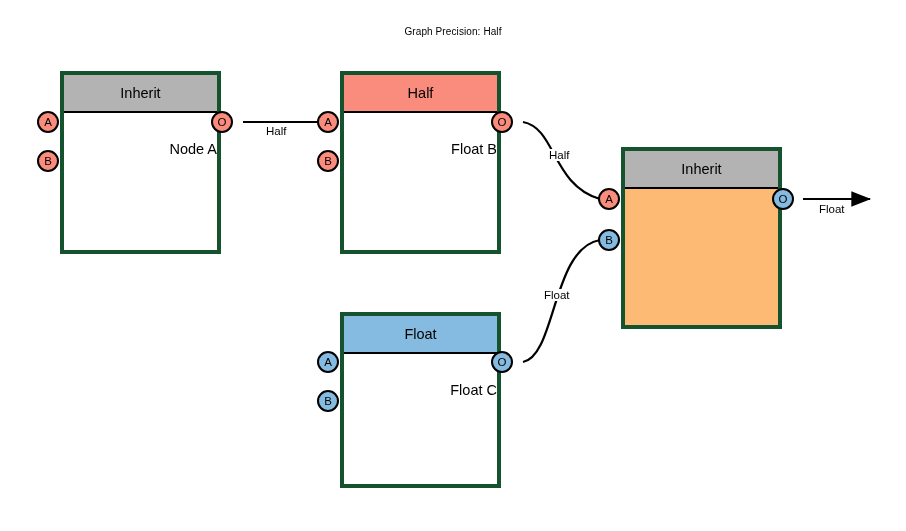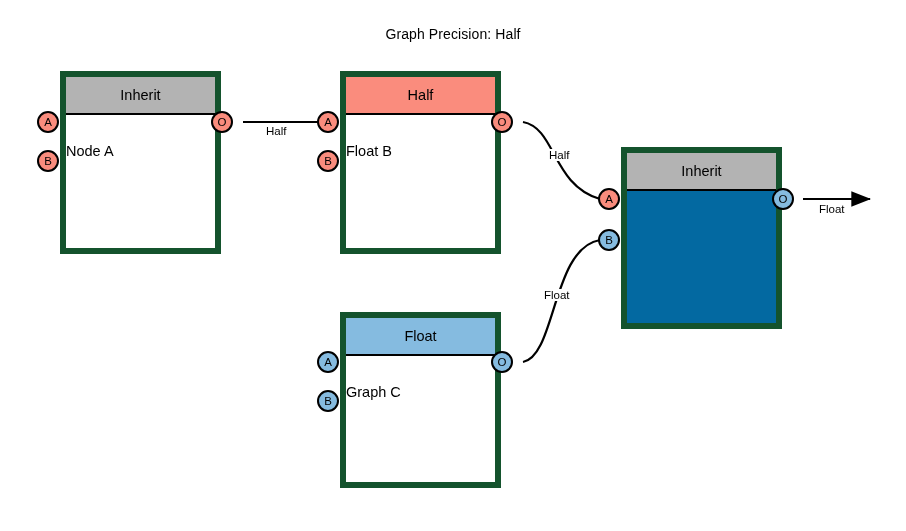--- a/index.html
+++ b/index.html
@@ -14,48 +14,49 @@
     background: #ffffff;
     font-family: "Liberation Sans", sans-serif;
     overflow: hidden;
   }
   #graph-title {
     position: absolute;
     left: 0;
     top: 26px;
     width: 906px;
     text-align: center;
-    font-size: 14px;
+    font-size: 10px;
     color: #000000;
     letter-spacing: 0.1px;
   }
   
   .node {
     position: absolute;
     box-sizing: border-box;
-    border: 6px solid #14532d;
-    background: #0369a1;
+    border: 4px solid #14532d;
+    background: #fdba74;
   }
   .node-header {
     box-sizing: border-box;
     height: 38px;
     border-bottom: 2px solid #000000;
     display: flex;
     align-items: center;
     justify-content: center;
     font-size: 14.5px;
     color: #000000;
   }
   .node-body {
     position: relative;
     height: calc(100% - 38px);
     display: flex;
     align-items: flex-start;
-    justify-content: flex-start;
+    justify-content: flex-end;
     background: #ffffff;
+    padding-left: 20px;
   }
   .node-label {
     font-size: 14.5px;
     color: #000000;
     margin-top: 28px;
   }
   .hdr-inherit { background: #b3b3b3; }
   .hdr-half    { background: #fa8c7d; }
   .hdr-float   { background: #85bbe0; }
 
@@ -158,21 +159,21 @@
   <div class="port port-half" style="left:317px; top:150px;">
     <span>B</span>
   </div>
   <div class="port port-half" style="left:491px; top:111px;">
     <span>O</span>
   </div>
 
   <div class="node" style="left:340px; top:312px; width:161px; height:176px;">
     <div class="node-header hdr-float">Float</div>
     <div class="node-body">
-      <span class="node-label">Graph C</span>
+      <span class="node-label">Float C</span>
     </div>
   </div>
   <div class="port port-float" style="left:317px; top:351px;">
     <span>A</span>
   </div>
   <div class="port port-float" style="left:317px; top:390px;">
     <span>B</span>
   </div>
   <div class="port port-float" style="left:491px; top:351px;">
     <span>O</span>

